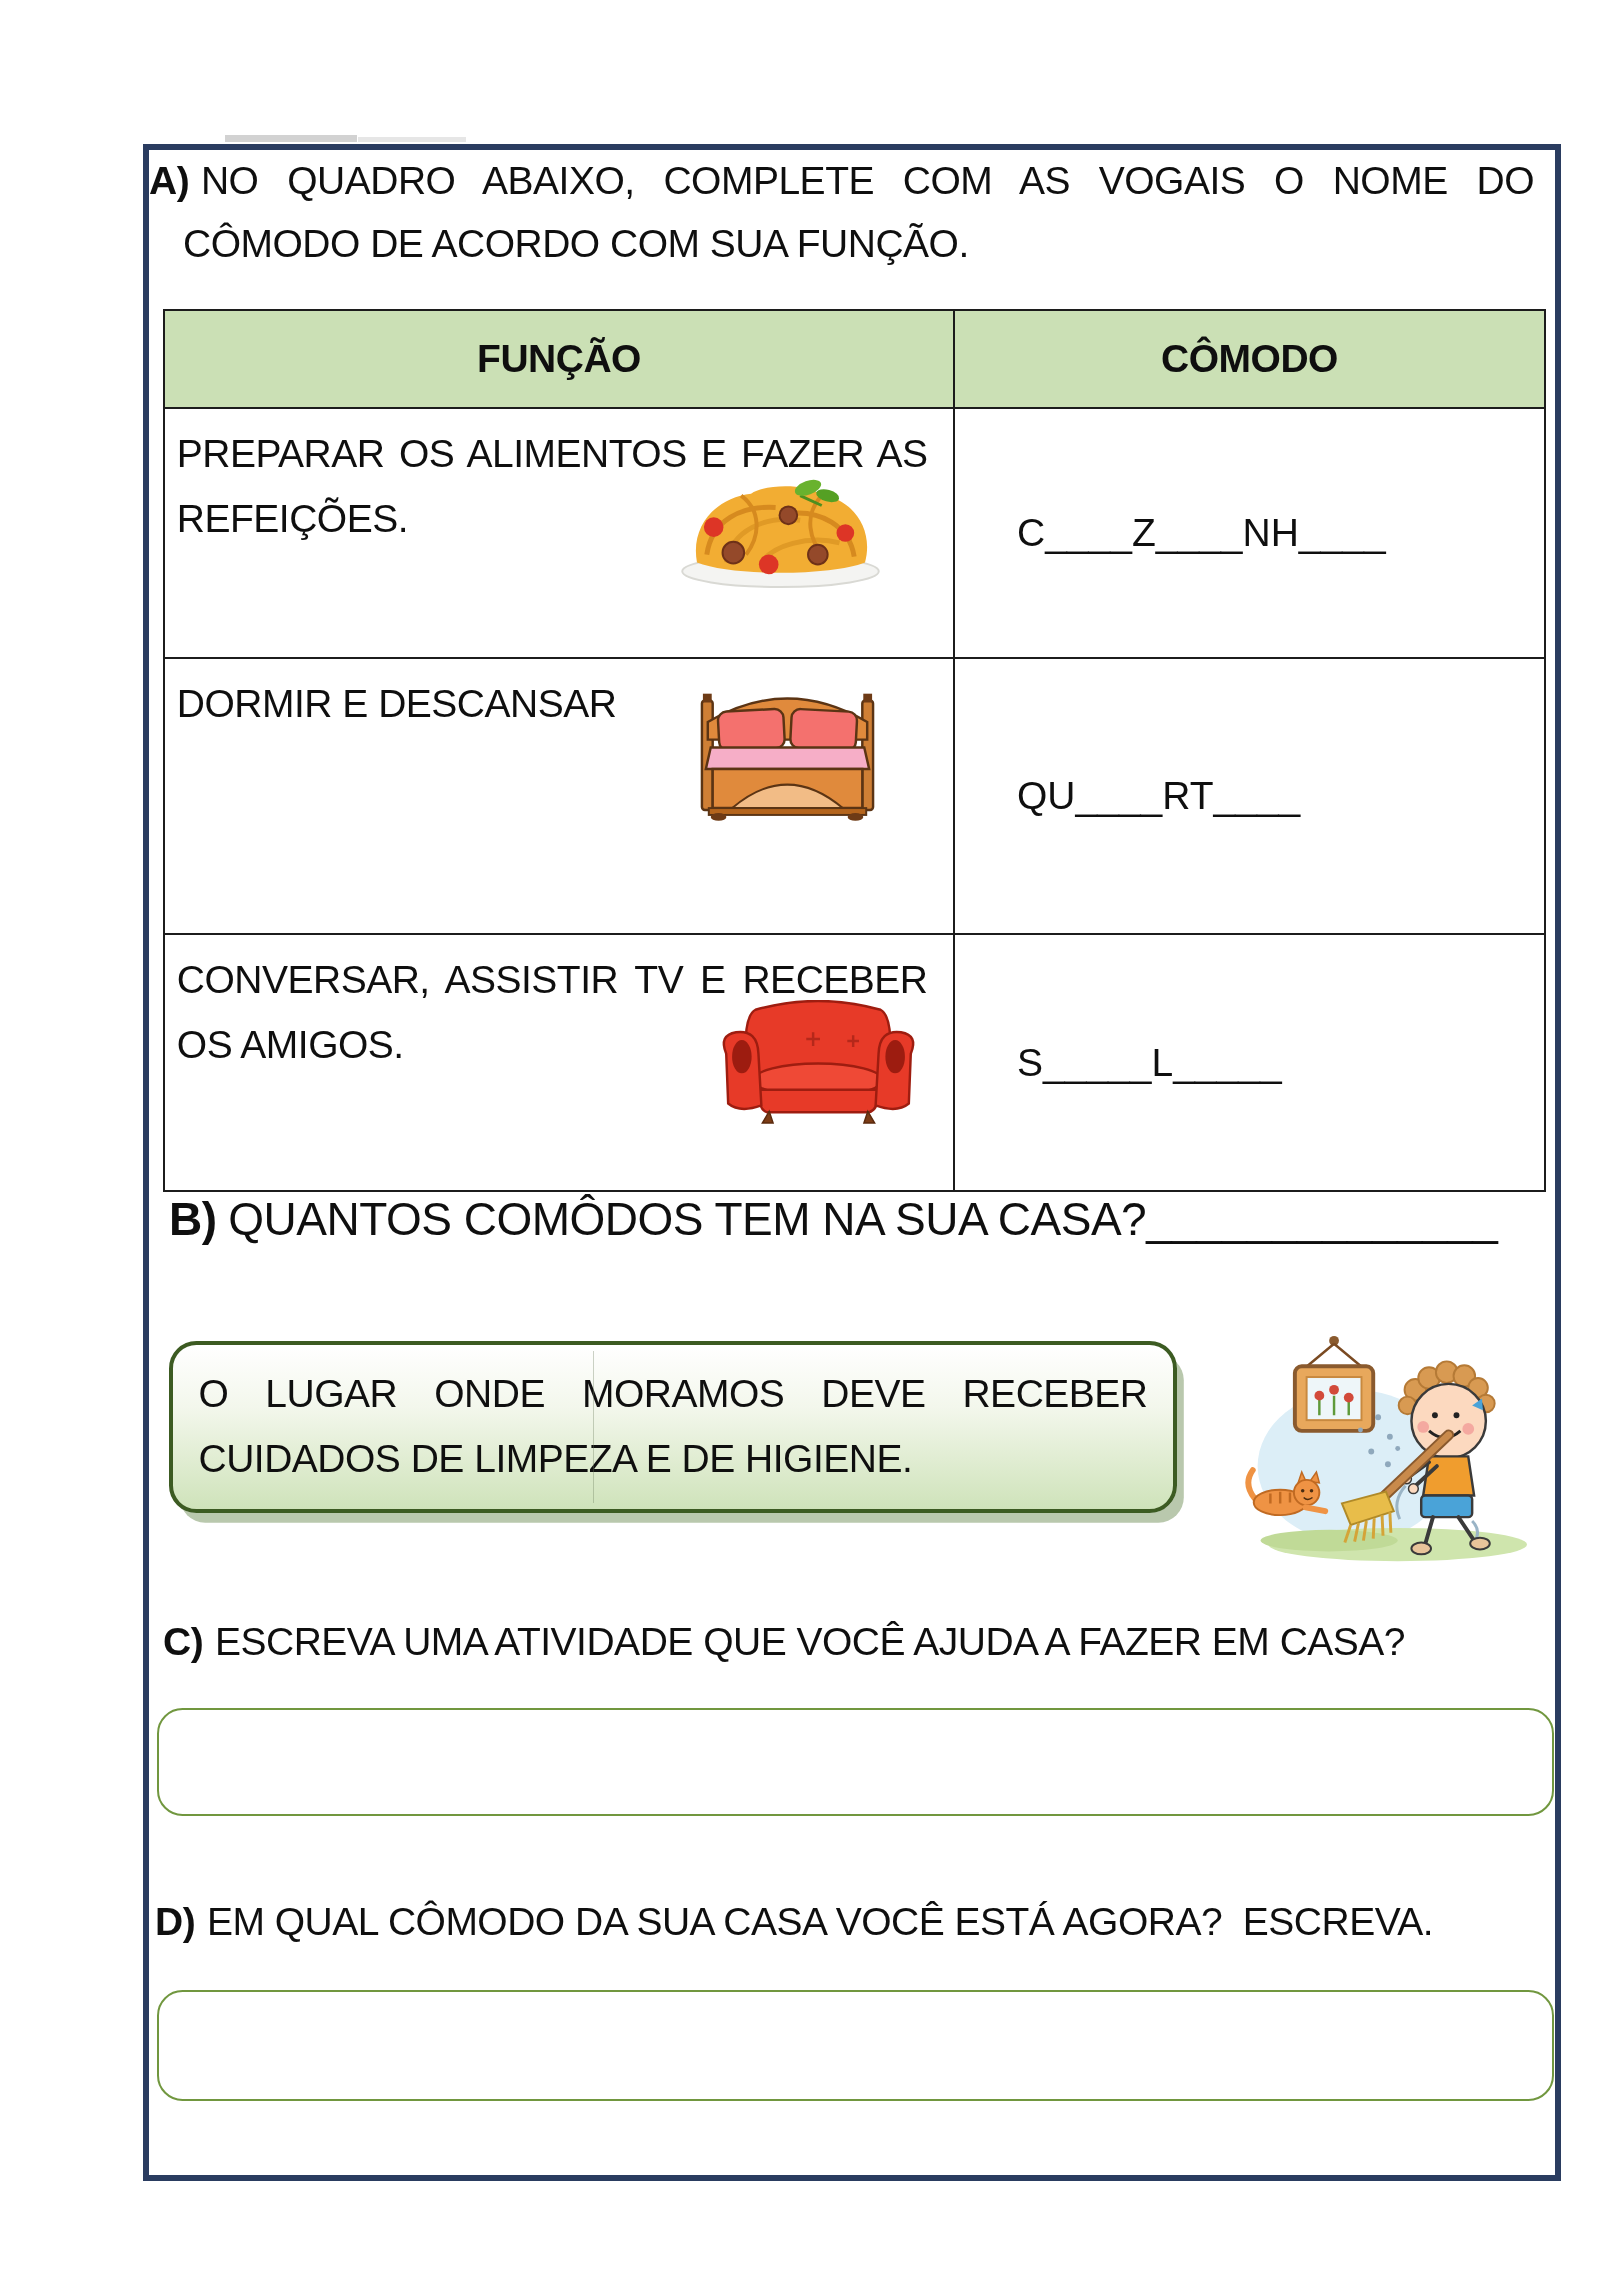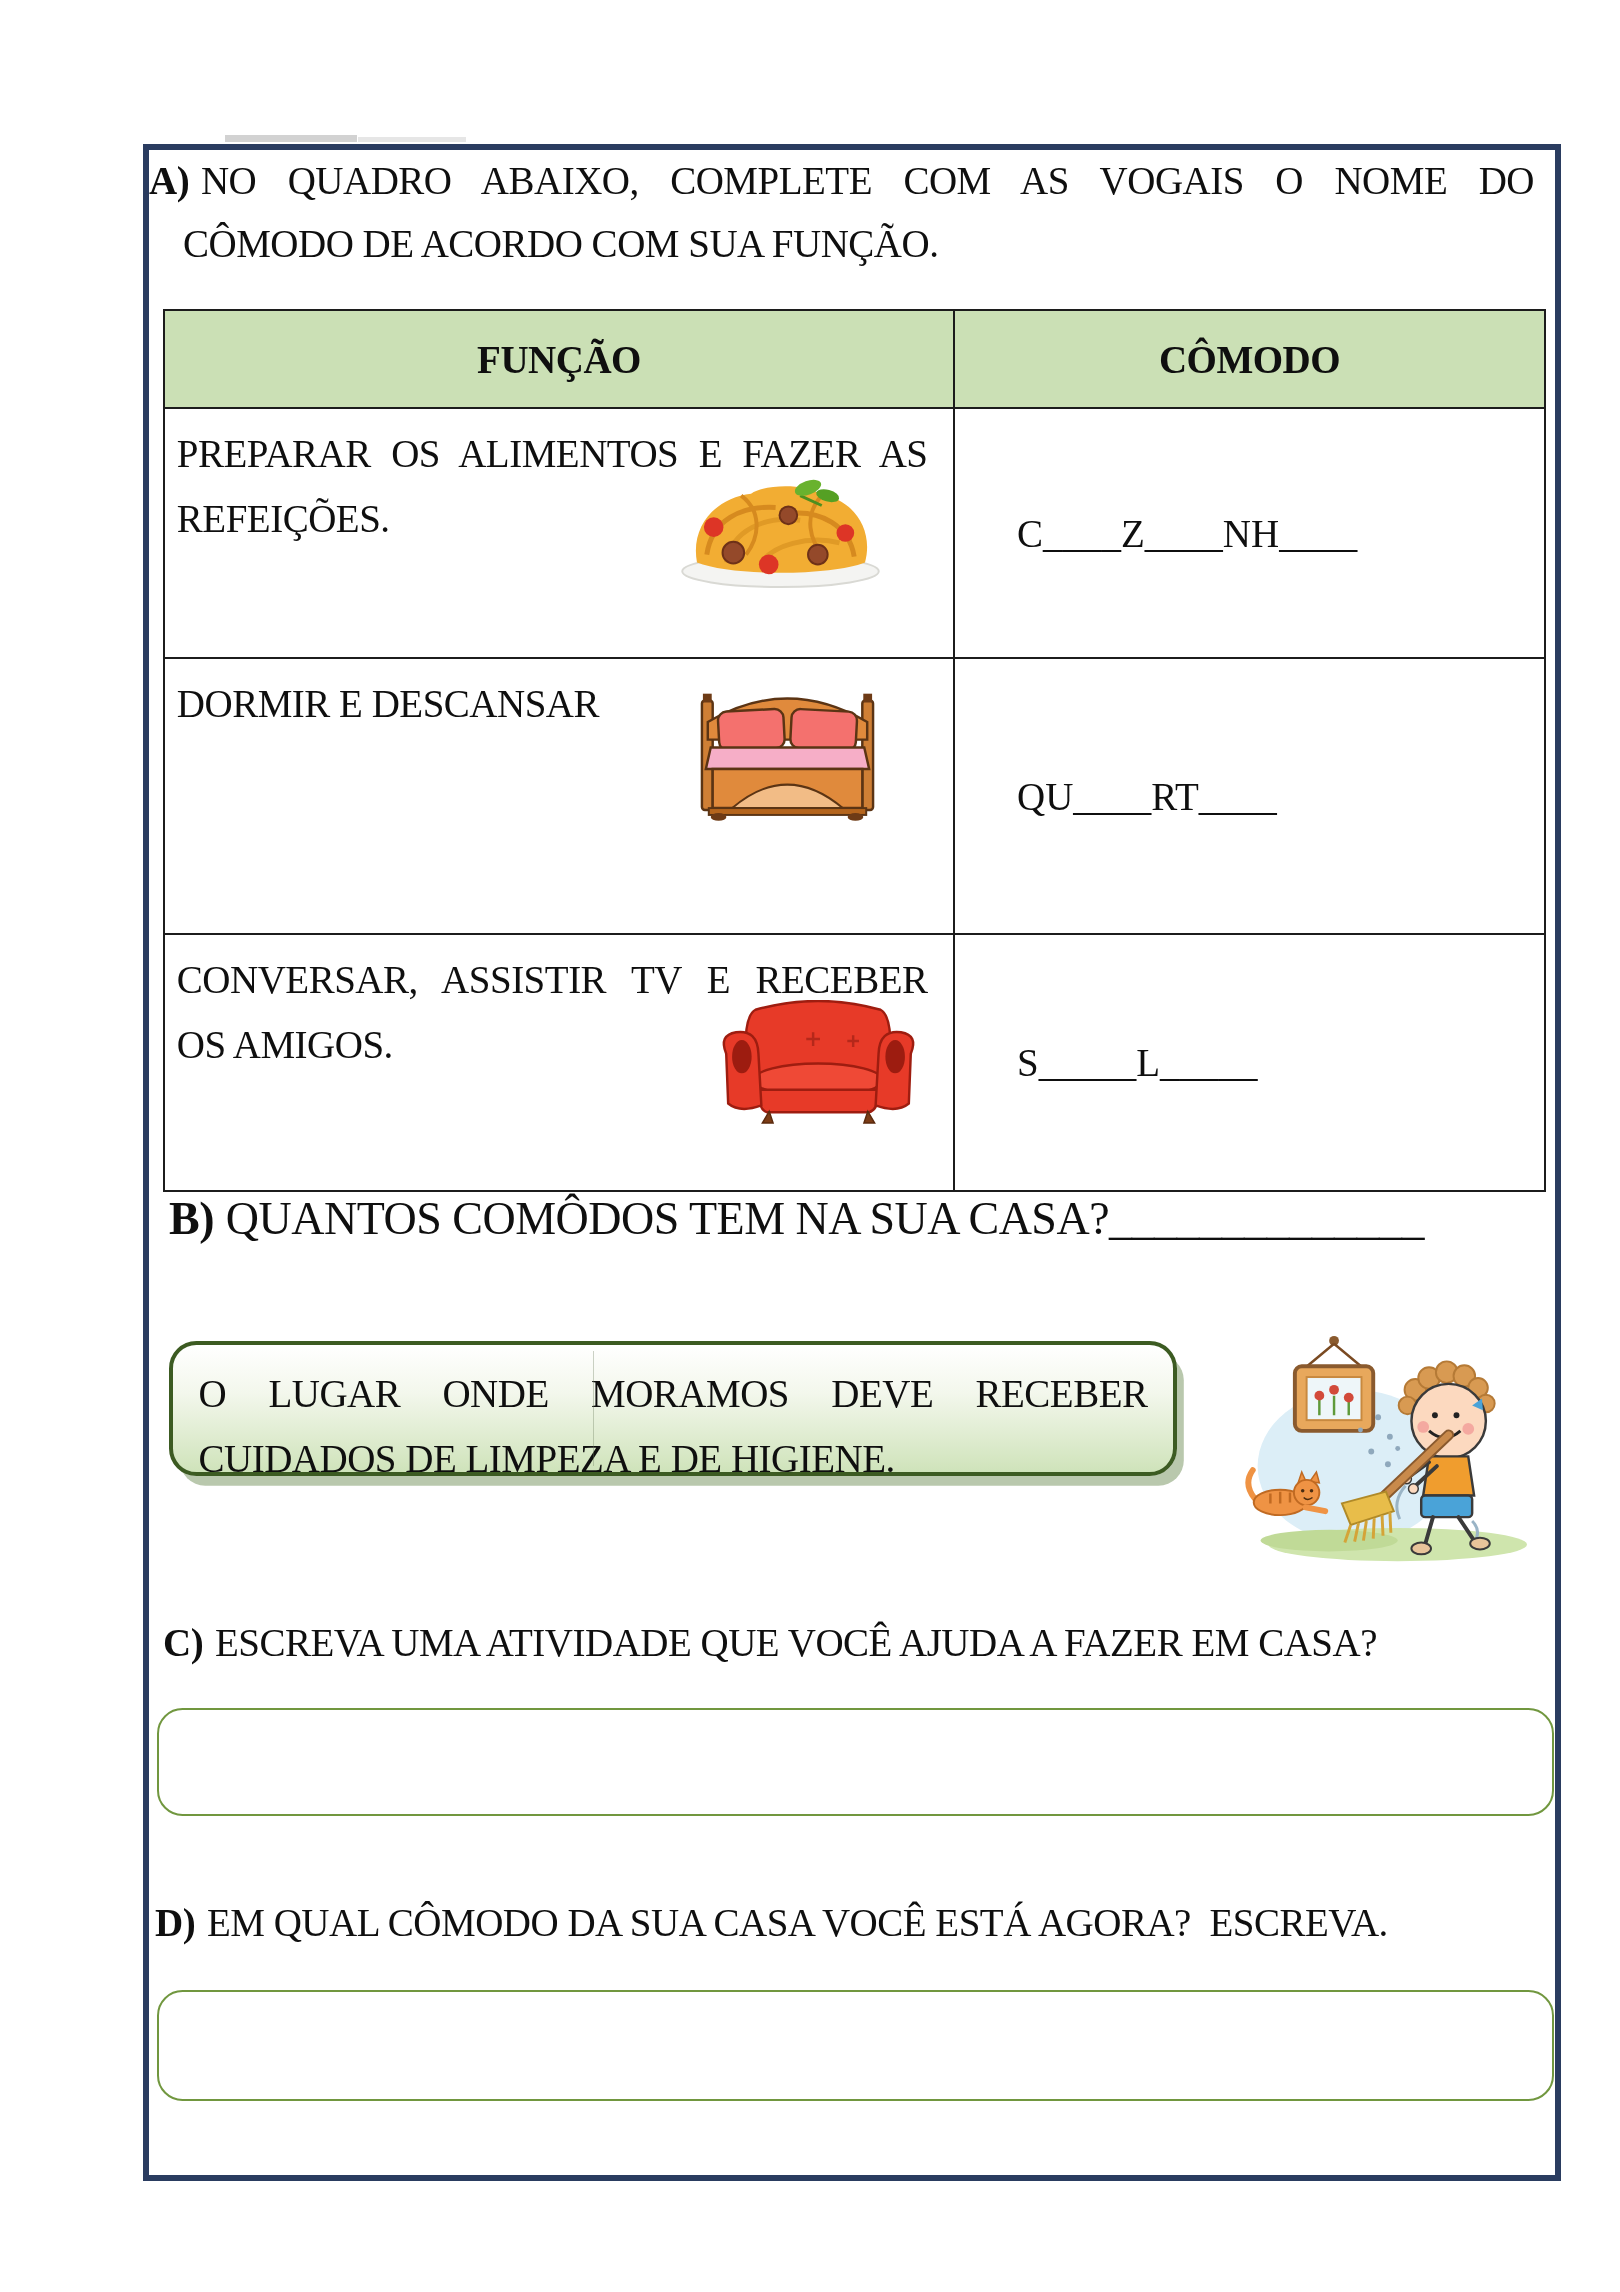--- a/index.html
+++ b/index.html
@@ -1,17 +1,17 @@
 <!DOCTYPE html>
 <html><head>
 <meta charset="utf-8">
 <style>
   html,body{margin:0;padding:0;background:#ffffff;}
   .page{position:relative;width:1620px;height:2293px;background:#ffffff;overflow:hidden;
-        font-family:Liberation Serif, serif;color:#0f0f0f;}
+        font-family:Liberation Sans, sans-serif;color:#0f0f0f;}
   .smudge1{position:absolute;left:225px;top:135px;width:132px;height:6.9px;background:#d2d2d2;}
   .smudge2{position:absolute;left:358px;top:137px;width:108px;height:4.9px;background:#e6e6e6;}
   .frame{position:absolute;left:143px;top:144px;width:1418px;height:2037px;
          border:6.9px solid #2a3c60;box-sizing:border-box;}
   
   .section-a{position:absolute;left:149px;top:157px;width:1385px;font-size:39px;
              letter-spacing:-0.5px;line-height:47px;}
   .a-line1{text-align:justify;text-align-last:justify;}
   .a-line2{padding-left:34px;margin-top:15.7px;}
   .qlabel{font-weight:bold;margin-right:11.8px;}
@@ -27,21 +27,21 @@
   .fimg{position:absolute;}
   .img-r1{left:505px;top:67px;}
   .img-r2{left:534px;top:11.8px;}
   .img-r3{left:551px;top:65px;}
   .ccell{vertical-align:middle;font-size:39px;padding-left:62px;letter-spacing:0;}
   .row1{height:250px;} .row2{height:276px;} .row3{height:257px;}
   
   .section-b{position:absolute;left:169px;top:1192px;font-size:46px;letter-spacing:-0.5px;
              white-space:nowrap;}
   
-  .info-box{position:absolute;left:169px;top:1341px;width:1008px;height:135px;box-sizing:border-box;
+  .info-box{position:absolute;left:169px;top:1341px;width:1008px;height:172px;box-sizing:border-box;
             border:4.9px solid #3c5b22;border-radius:27.4px;
             background:linear-gradient(180deg,#ffffff 0%,#f3f7ec 38%,#cfe3ba 100%);
             box-shadow:8.8px 11.8px 0 -2px #b9c8ad;
             padding:15.7px 25.5px 0 25.5px;font-size:39px;line-height:65px;letter-spacing:-0.5px;}
   .box-divider{position:absolute;left:420px;top:5.9px;bottom:5.9px;width:1px;
                background:rgba(110,125,95,0.35);}
   
   .kid-art{position:absolute;left:1241px;top:1319px;}
   
   .question{position:absolute;font-size:39px;letter-spacing:-0.5px;white-space:nowrap;}

